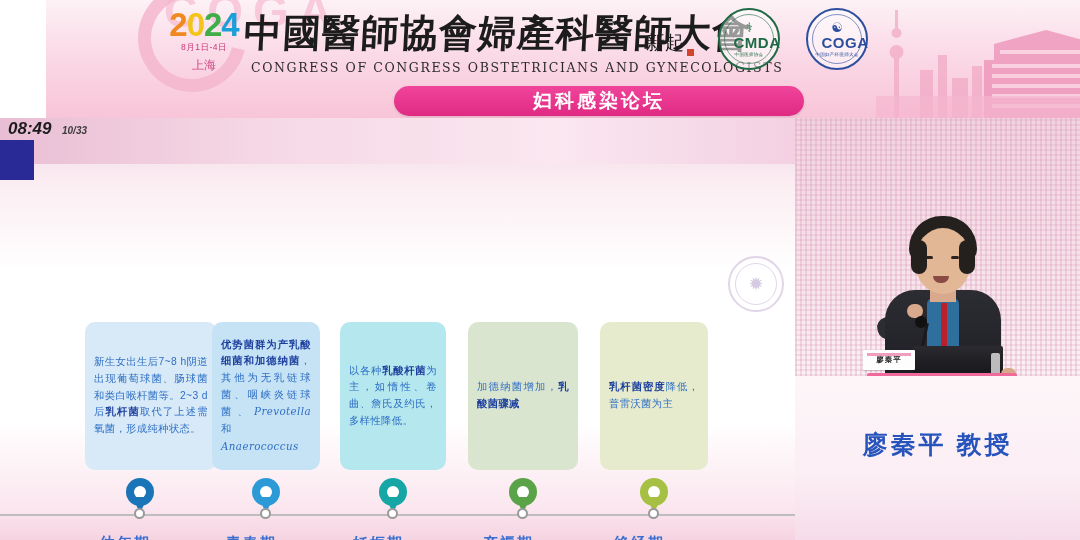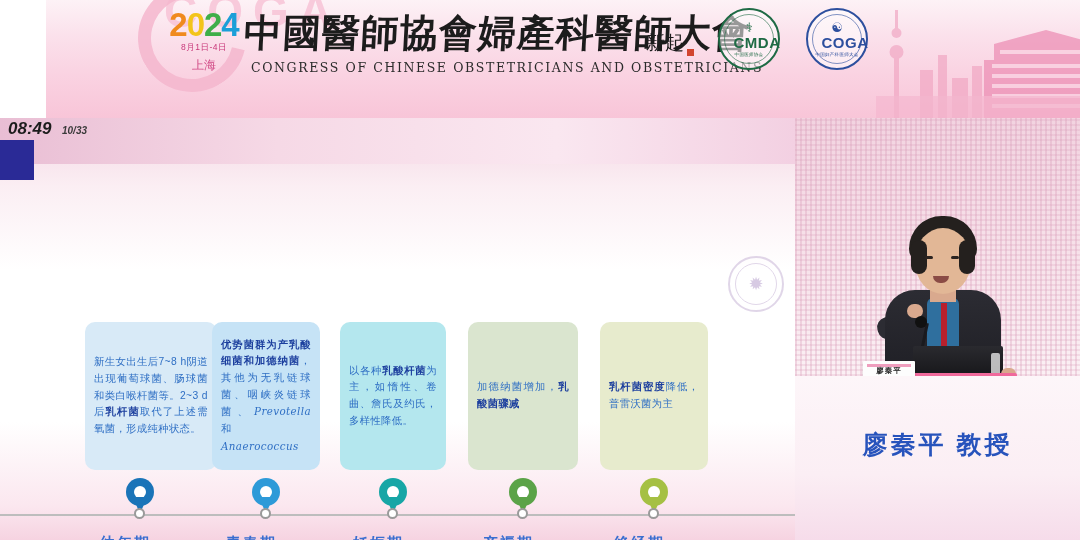--- a/index.html
+++ b/index.html
@@ -179,21 +179,21 @@
   }
   .podium-seal {
     position:absolute; left:105px; top:278px; width:30px; height:30px;
     border-radius:50%; border:1.5px solid rgba(255,255,255,.45);
   }
   .podium-seal2 {
     position:absolute; left:148px; top:278px; width:30px; height:30px;
     border-radius:50%; border:1.5px solid rgba(255,255,255,.45);
   }
   .nameplate {
-    position:absolute; left:68px; top:243px; width:52px; height:20px;
+    position:absolute; left:68px; top:232px; width:52px; height:20px;
     background:#fdfdfd; border-radius:1px;
     display:flex; align-items:center; justify-content:center;
     font-size:7.5px; font-weight:bold; color:#2a2a2a; letter-spacing:1px;
     box-shadow:0 1px 2px rgba(0,0,0,.2);
   }
   .nameplate:before {
     content:""; position:absolute; left:4px; top:3px; right:4px; height:3px;
     background:#e4518b; opacity:.55;
   }
   .mic-desk {
@@ -284,21 +284,21 @@
 
   <div class="hdr-2024">
     <div class="yr">
       <span>2</span><span>0</span><span>2</span><span>4</span>
     </div>
     <div class="dates">8月1日-4日</div>
     <div class="city">上海</div>
   </div>
 
   <div class="hdr-cn-title">中國醫師協會婦產科醫師大會</div>
-  <div class="hdr-cn-sub">CONGRESS OF CHINESE OBSTETRICIANS AND OBSTETRICIANS</div>
+  <div class="hdr-cn-sub">CONGRESS OF CONGRESS OBSTETRICIANS AND GYNECOLOGISTS</div>
   <div class="hdr-xinqi">新起</div>
   <div class="hdr-seal"></div>
 
   <div class="logo-circ logo-cmda">
     <div class="ring"></div>
     <div class="glyph">⚕</div>
     <div class="abbr">CMDA</div>
     <div class="tiny">中国医师协会</div>
   </div>
 
@@ -332,20 +332,21 @@
         <rect x="116" y="84" width="108" height="4"></rect>
         <rect x="116" y="94" width="108" height="4"></rect>
         <rect x="116" y="104" width="108" height="4"></rect>
       </g>
       <g fill="#f3b2cc" opacity="0.7">
         <rect x="0" y="96" width="250" height="22"></rect>
       </g>
     </svg>
   </div>
 
+  <div class="forum-pill">妇科感染论坛</div>
 </div>
 
 <div class="slide">
   <div class="slide-topstrip"></div>
   <div class="time">08:49</div>
   <div class="slideno">10/33</div>
   <div class="title-sq"></div>
 
   <div class="wm-circle"></div>
 

